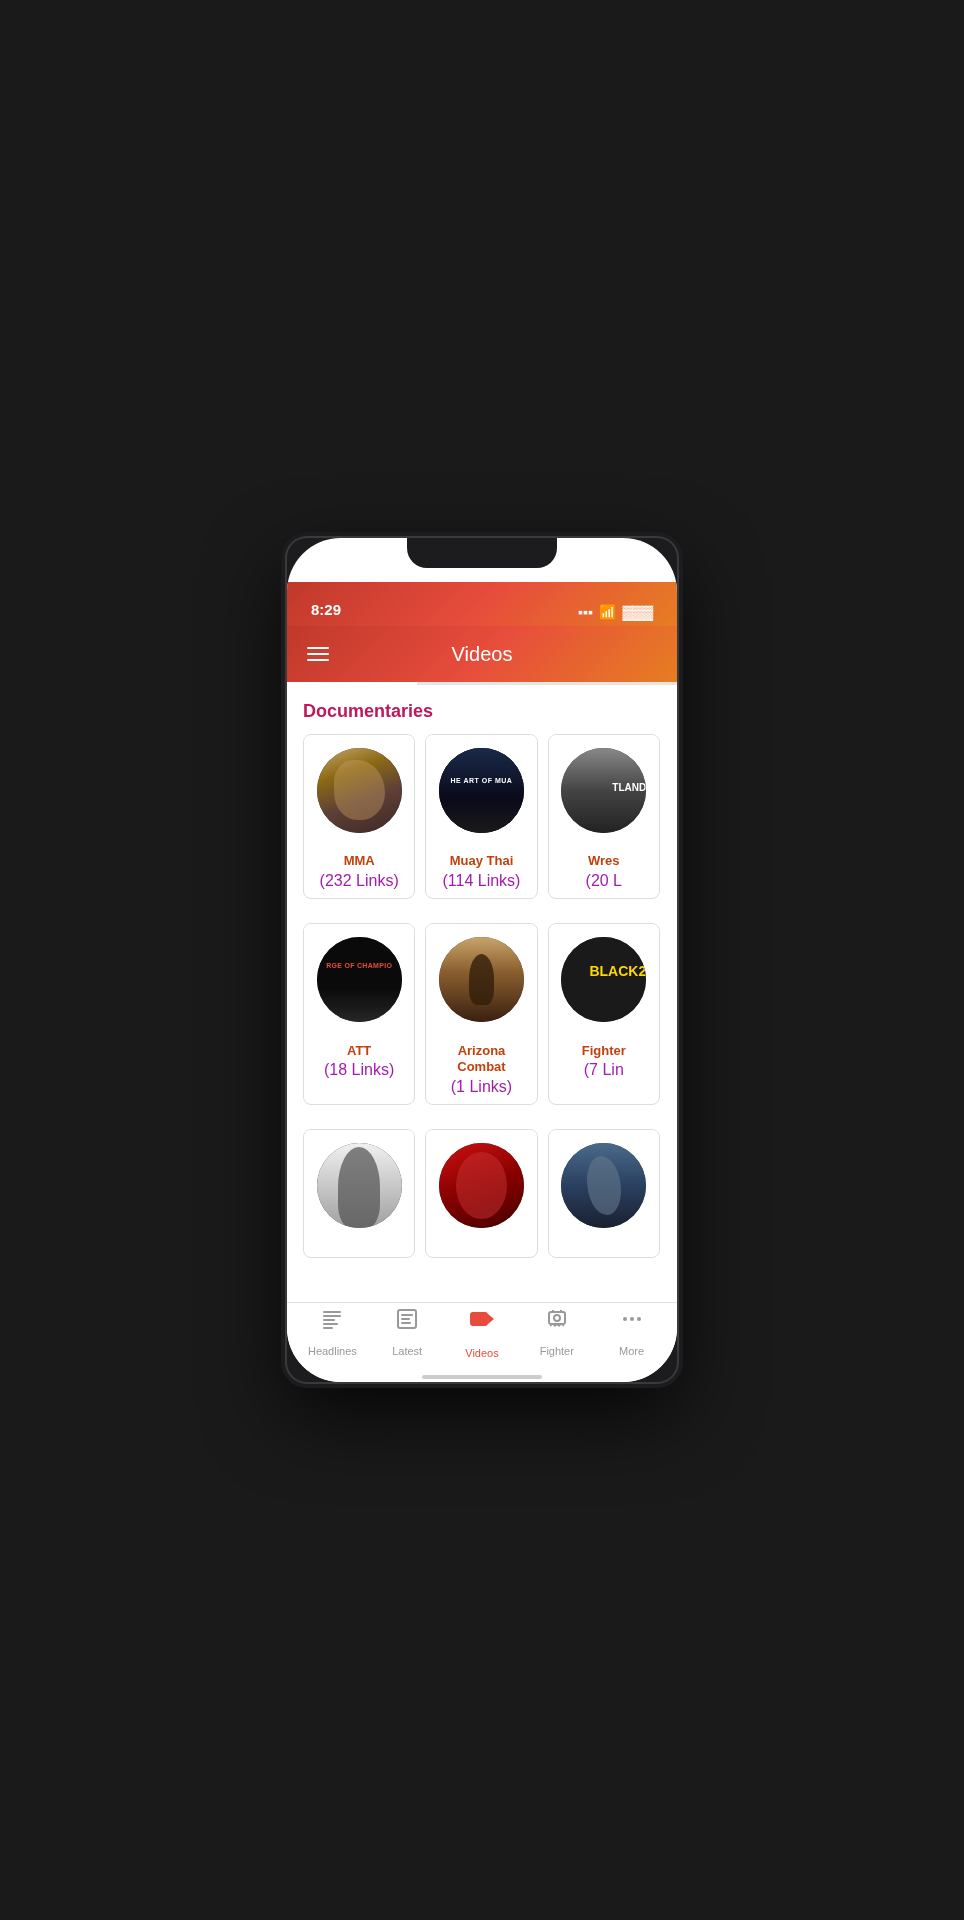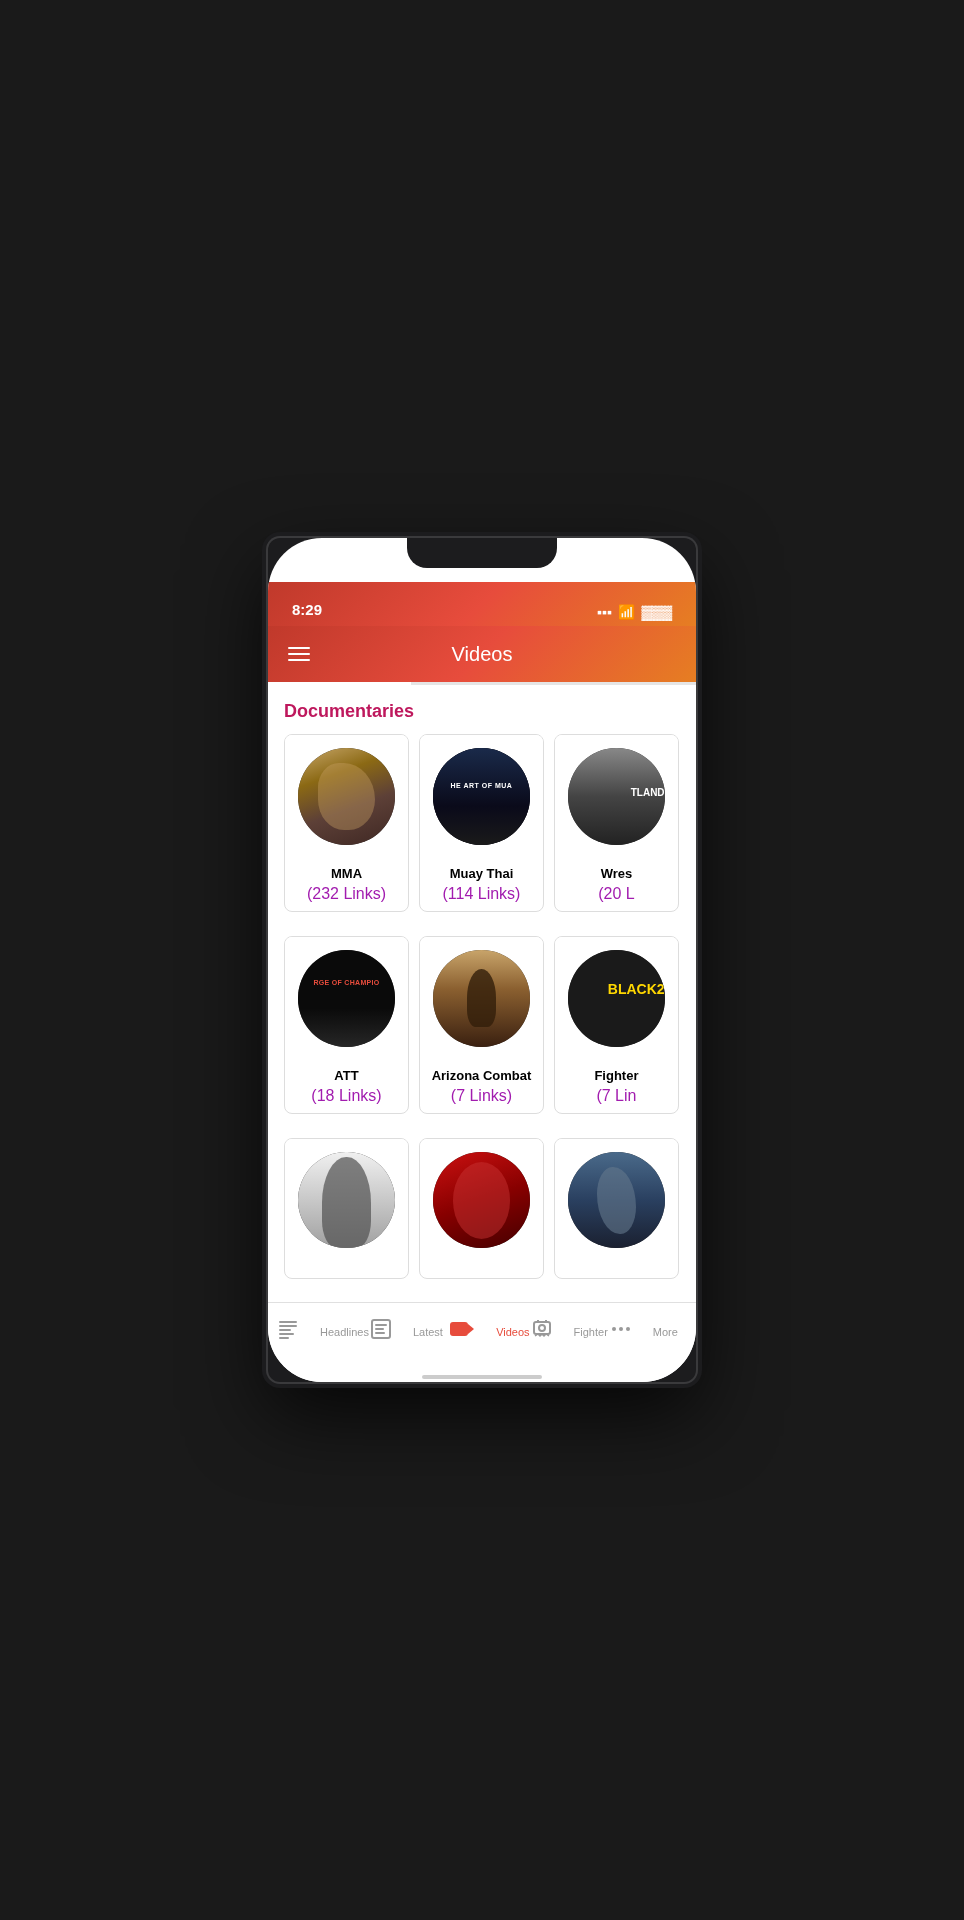--- a/index.html
+++ b/index.html
@@ -6,24 +6,24 @@
     * { margin: 0; padding: 0; box-sizing: border-box; }
     body {
       background: #1a1a1a;
       display: flex;
       justify-content: center;
       align-items: center;
       min-height: 100vh;
       font-family: -apple-system, BlinkMacSystemFont, 'Helvetica Neue', Arial, sans-serif;
     }
     .phone-outer {
-      width: 428px;
+      width: 390px;
       height: 844px;
       background: #1c1c1e;
-      border-radius: 12px;
+      border-radius: 20px;
       position: relative;
       box-shadow: 0 0 0 2px #3a3a3c, 0 0 0 6px #1c1c1e, 0 30px 80px rgba(0,0,0,0.8);
       overflow: hidden;
     }
     .phone-screen {
       position: absolute;
       top: 0; left: 0; right: 0; bottom: 0;
       border-radius: 54px;
       overflow: hidden;
       background: #fff;
@@ -149,21 +149,21 @@
       justify-content: center;
       position: relative;
     }
     .card-info {
       padding: 8px;
       text-align: center;
     }
     .card-name {
       font-size: 13px;
       font-weight: 700;
-      color: #000000;
+      color: #c2410c;
       line-height: 1.3;
     }
     .card-links {
       font-size: 16px;
       color: #a21caf;
       margin-top: 2px;
     }
     .partial-visible {
       overflow: hidden;
     }
@@ -172,23 +172,23 @@
       background: #fff;
       border-top: 1px solid #e0e0e0;
       display: flex;
       align-items: center;
       justify-content: space-around;
       padding: 0 8px;
       padding-bottom: 16px;
     }
     .nav-item {
       display: flex;
-      flex-direction: row;
-      align-items: center;
-      gap: 20px;
+      flex-direction: column;
+      align-items: center;
+      gap: 8px;
       cursor: pointer;
       flex: 1;
     }
     .nav-icon {
       font-size: 22px;
       color: #999;
     }
     .nav-icon.active {
       color: #e74c3c;
     }
@@ -498,21 +498,21 @@
             </div>
 
             <div class="card">
               <div class="card-image-container">
                 <div class="card-circle">
                   <div class="img-arizona"></div>
                 </div>
               </div>
               <div class="card-info">
                 <div class="card-name">Arizona Combat</div>
-                <div class="card-links">(7 Links)</div>
+                <div class="card-links">(1 Links)</div>
               </div>
             </div>
 
             <div class="card partial-visible">
               <div class="card-image-container">
                 <div class="card-circle">
                   <div class="img-blackzi"></div>
                 </div>
               </div>
               <div class="card-info">

